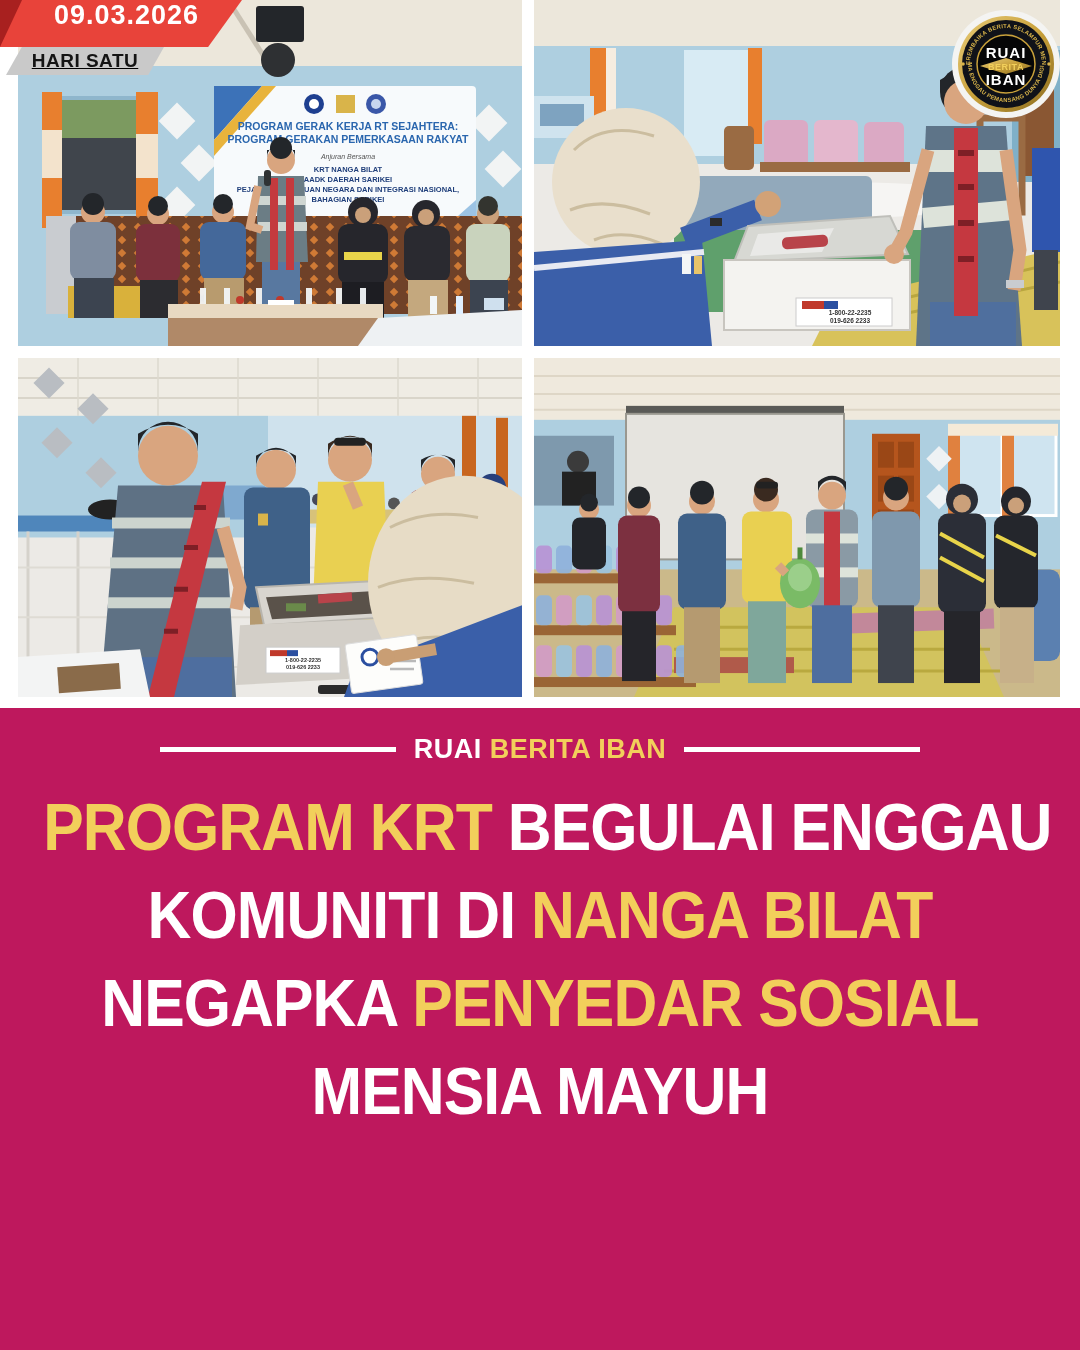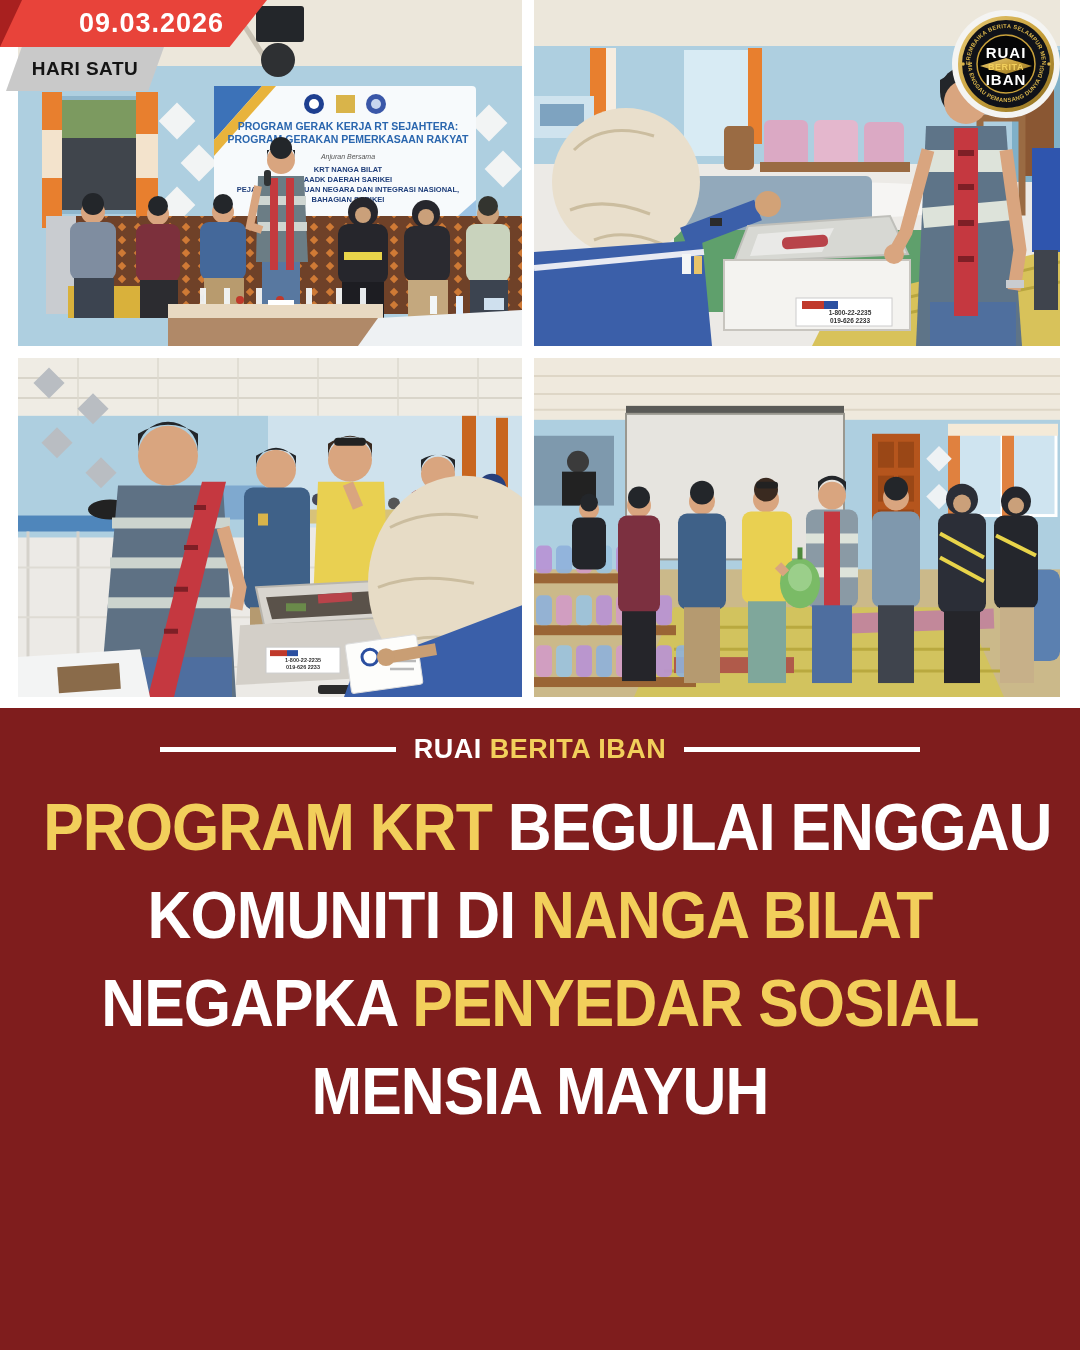--- a/index.html
+++ b/index.html
@@ -8,33 +8,33 @@
   
   .photo{position:absolute;overflow:hidden;background:#14b8a6;}
   .photo svg{display:block;width:100%;height:100%;}
   #photo1{left:18px;top:0;width:504px;height:346px;}
   #photo2{left:534px;top:0;width:526px;height:346px;}
   #photo3{left:18px;top:358px;width:504px;height:339px;}
   #photo4{left:534px;top:358px;width:526px;height:339px;}
   
   .badge-red{position:absolute;left:0;top:0;width:242px;height:47px;background:#e8433a;
              clip-path:polygon(0 0,100% 0,86% 100%,0 100%);z-index:30;
-             display:flex;align-items:center;padding-left:25px;}
+             display:flex;}
   .badge-red .fold{position:absolute;left:0;top:0;width:22px;height:47px;background:#a8201f;
              clip-path:polygon(0 0,100% 0,0 100%);}
   .badge-red span{position:relative;margin-left:54px;color:#ffffff;font-weight:700;
              font-size:27px;letter-spacing:1px;}
-  .badge-gray{position:absolute;left:6px;top:47px;width:158px;height:44px;background:#c9c9c9;
+  .badge-gray{position:absolute;left:6px;top:47px;width:158px;height:28px;background:#c9c9c9;
              clip-path:polygon(10% 0,100% 0,90% 100%,0 100%);z-index:29;
-             display:flex;align-items:center;justify-content:center;}
+             display:flex;align-items:center;justify-content:center;text-decoration:underline;}
   .badge-gray span{color:#141414;font-weight:700;font-size:19px;letter-spacing:.5px;}
   
   .brand-logo{position:absolute;left:951px;top:9px;width:110px;height:110px;z-index:40;}
   
-  .footer{position:absolute;left:0;top:708px;width:1080px;height:642px;background:#7f1d1d;}
+  .footer{position:absolute;left:0;top:708px;width:1080px;height:642px;background:#be185d;}
   .kicker-row{display:flex;align-items:center;justify-content:center;gap:18px;padding-top:26px;}
   .kline{width:236px;height:5px;background:#ffffff;}
   .kicker{font-size:27px;font-weight:700;letter-spacing:.5px;white-space:nowrap;}
   .kicker .white{color:#ffffff;}
   .kicker .accent{color:#f2cf5b;}
   .headline{margin-top:18px;text-align:center;}
   .hl-line{font-size:66px;font-weight:700;line-height:88px;white-space:nowrap;
            letter-spacing:-1px;transform:scaleX(0.92);transform-origin:center;}
   .hl-line .white{color:#ffffff;}
   .hl-line .accent{color:#f2cf5b;}

